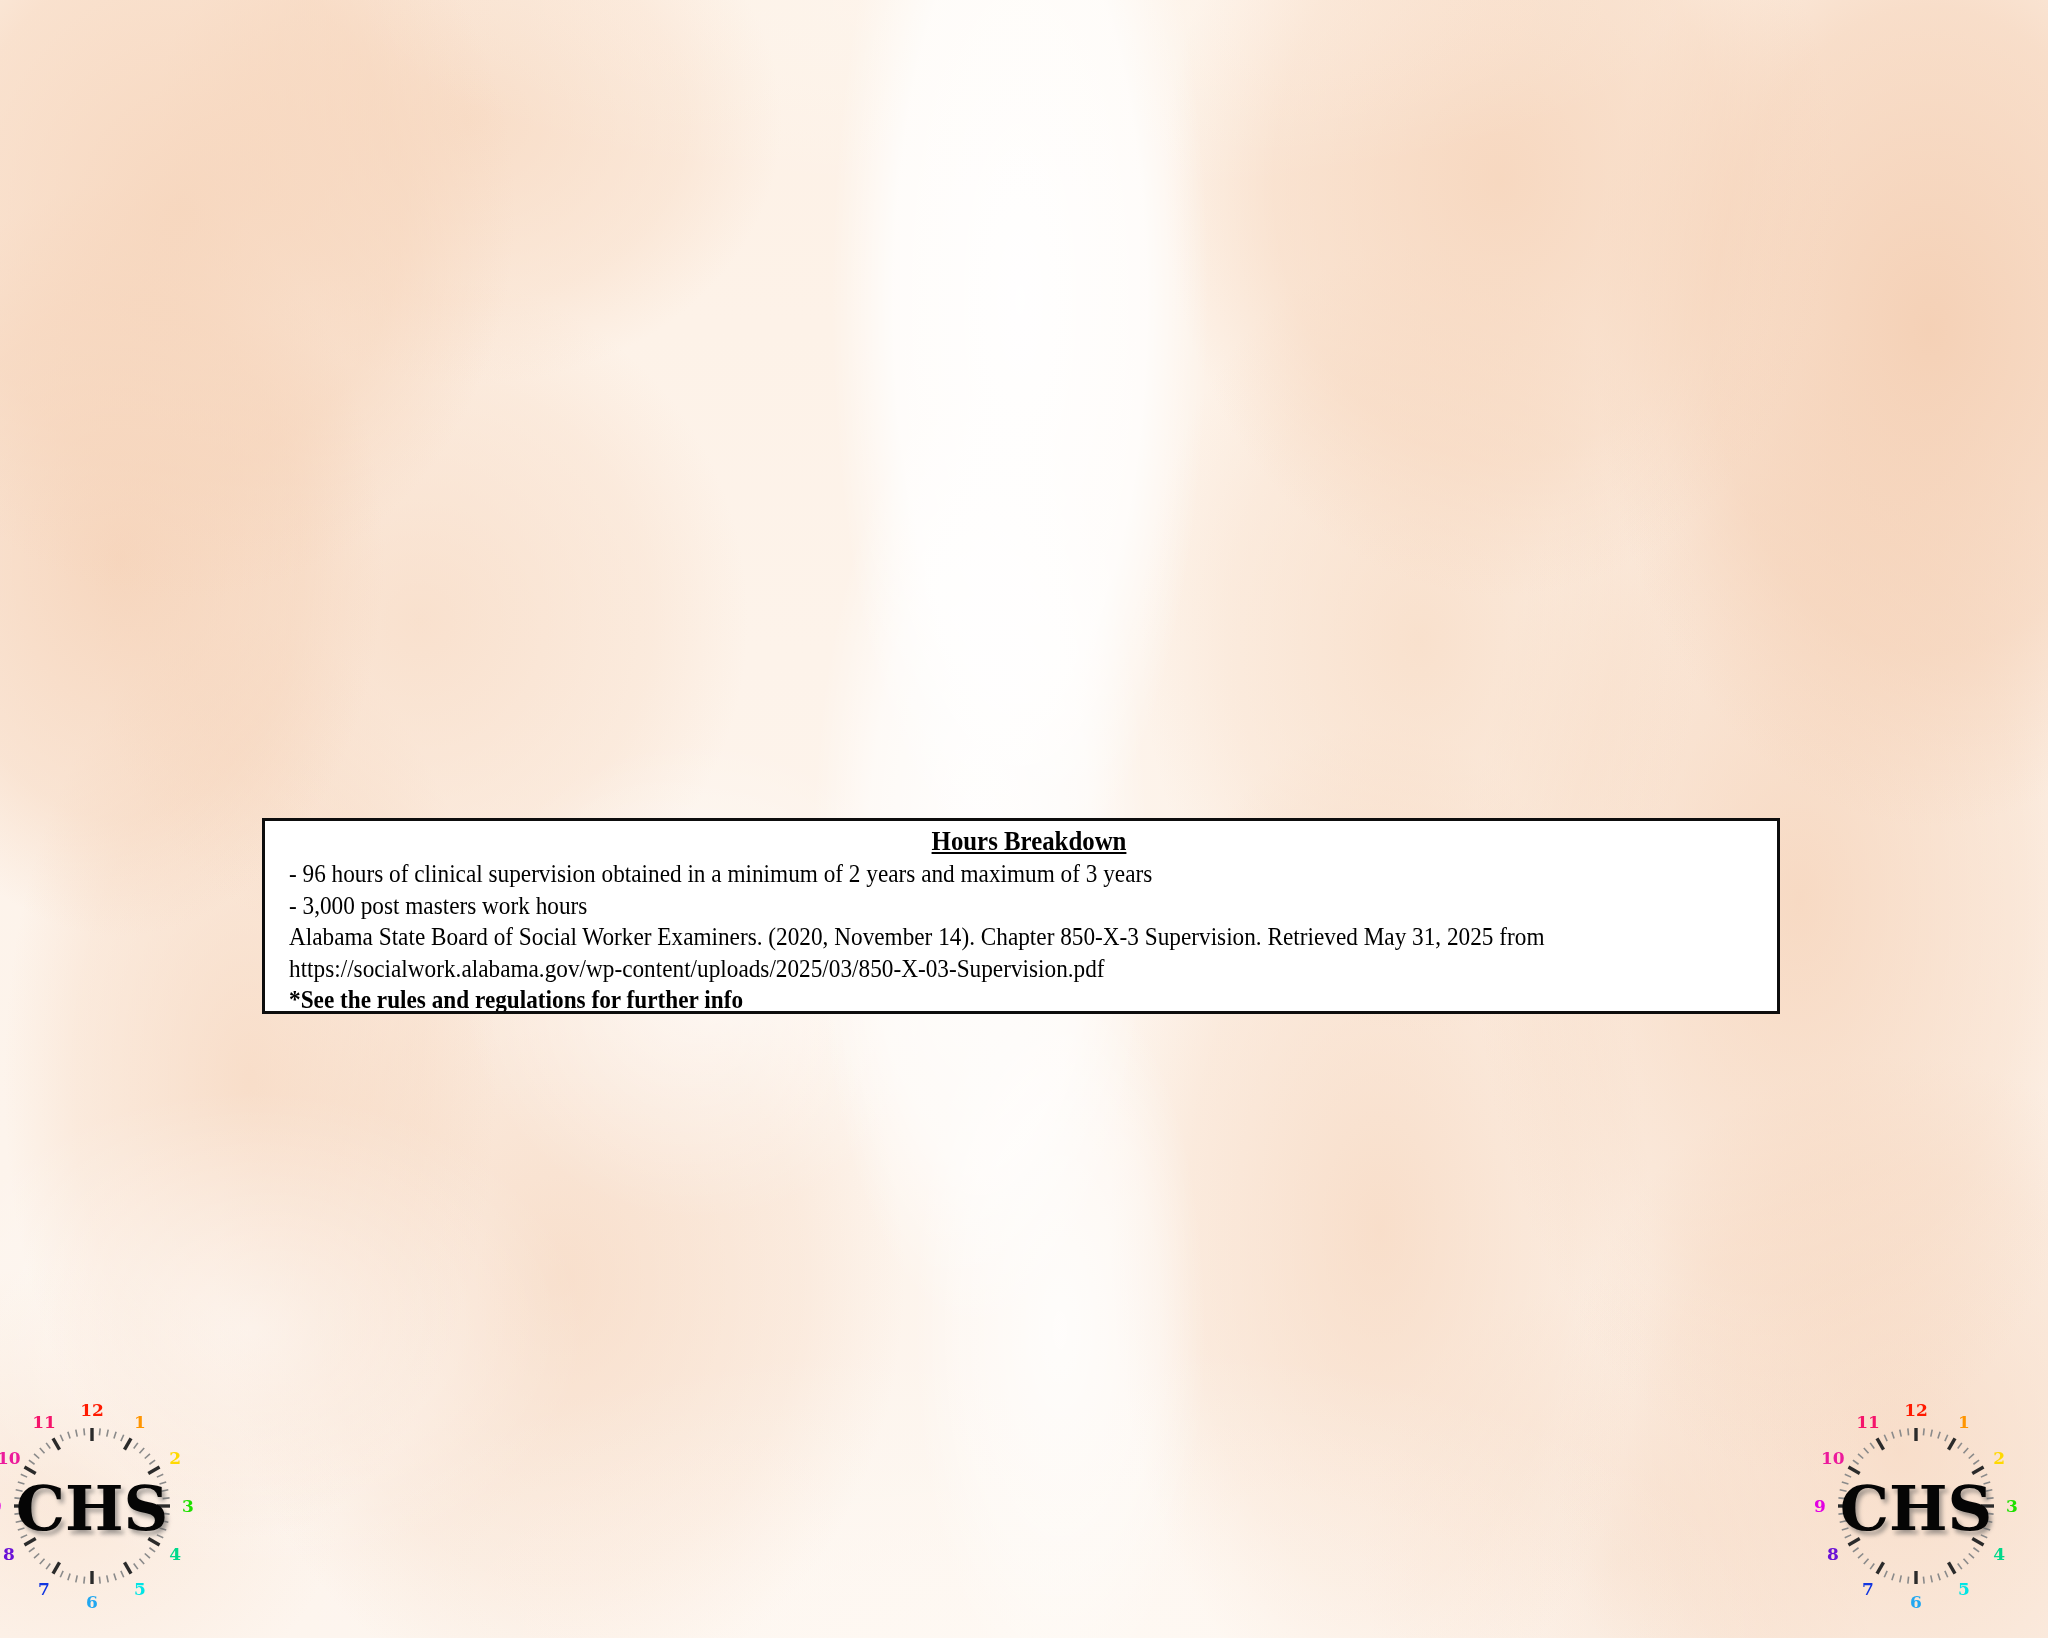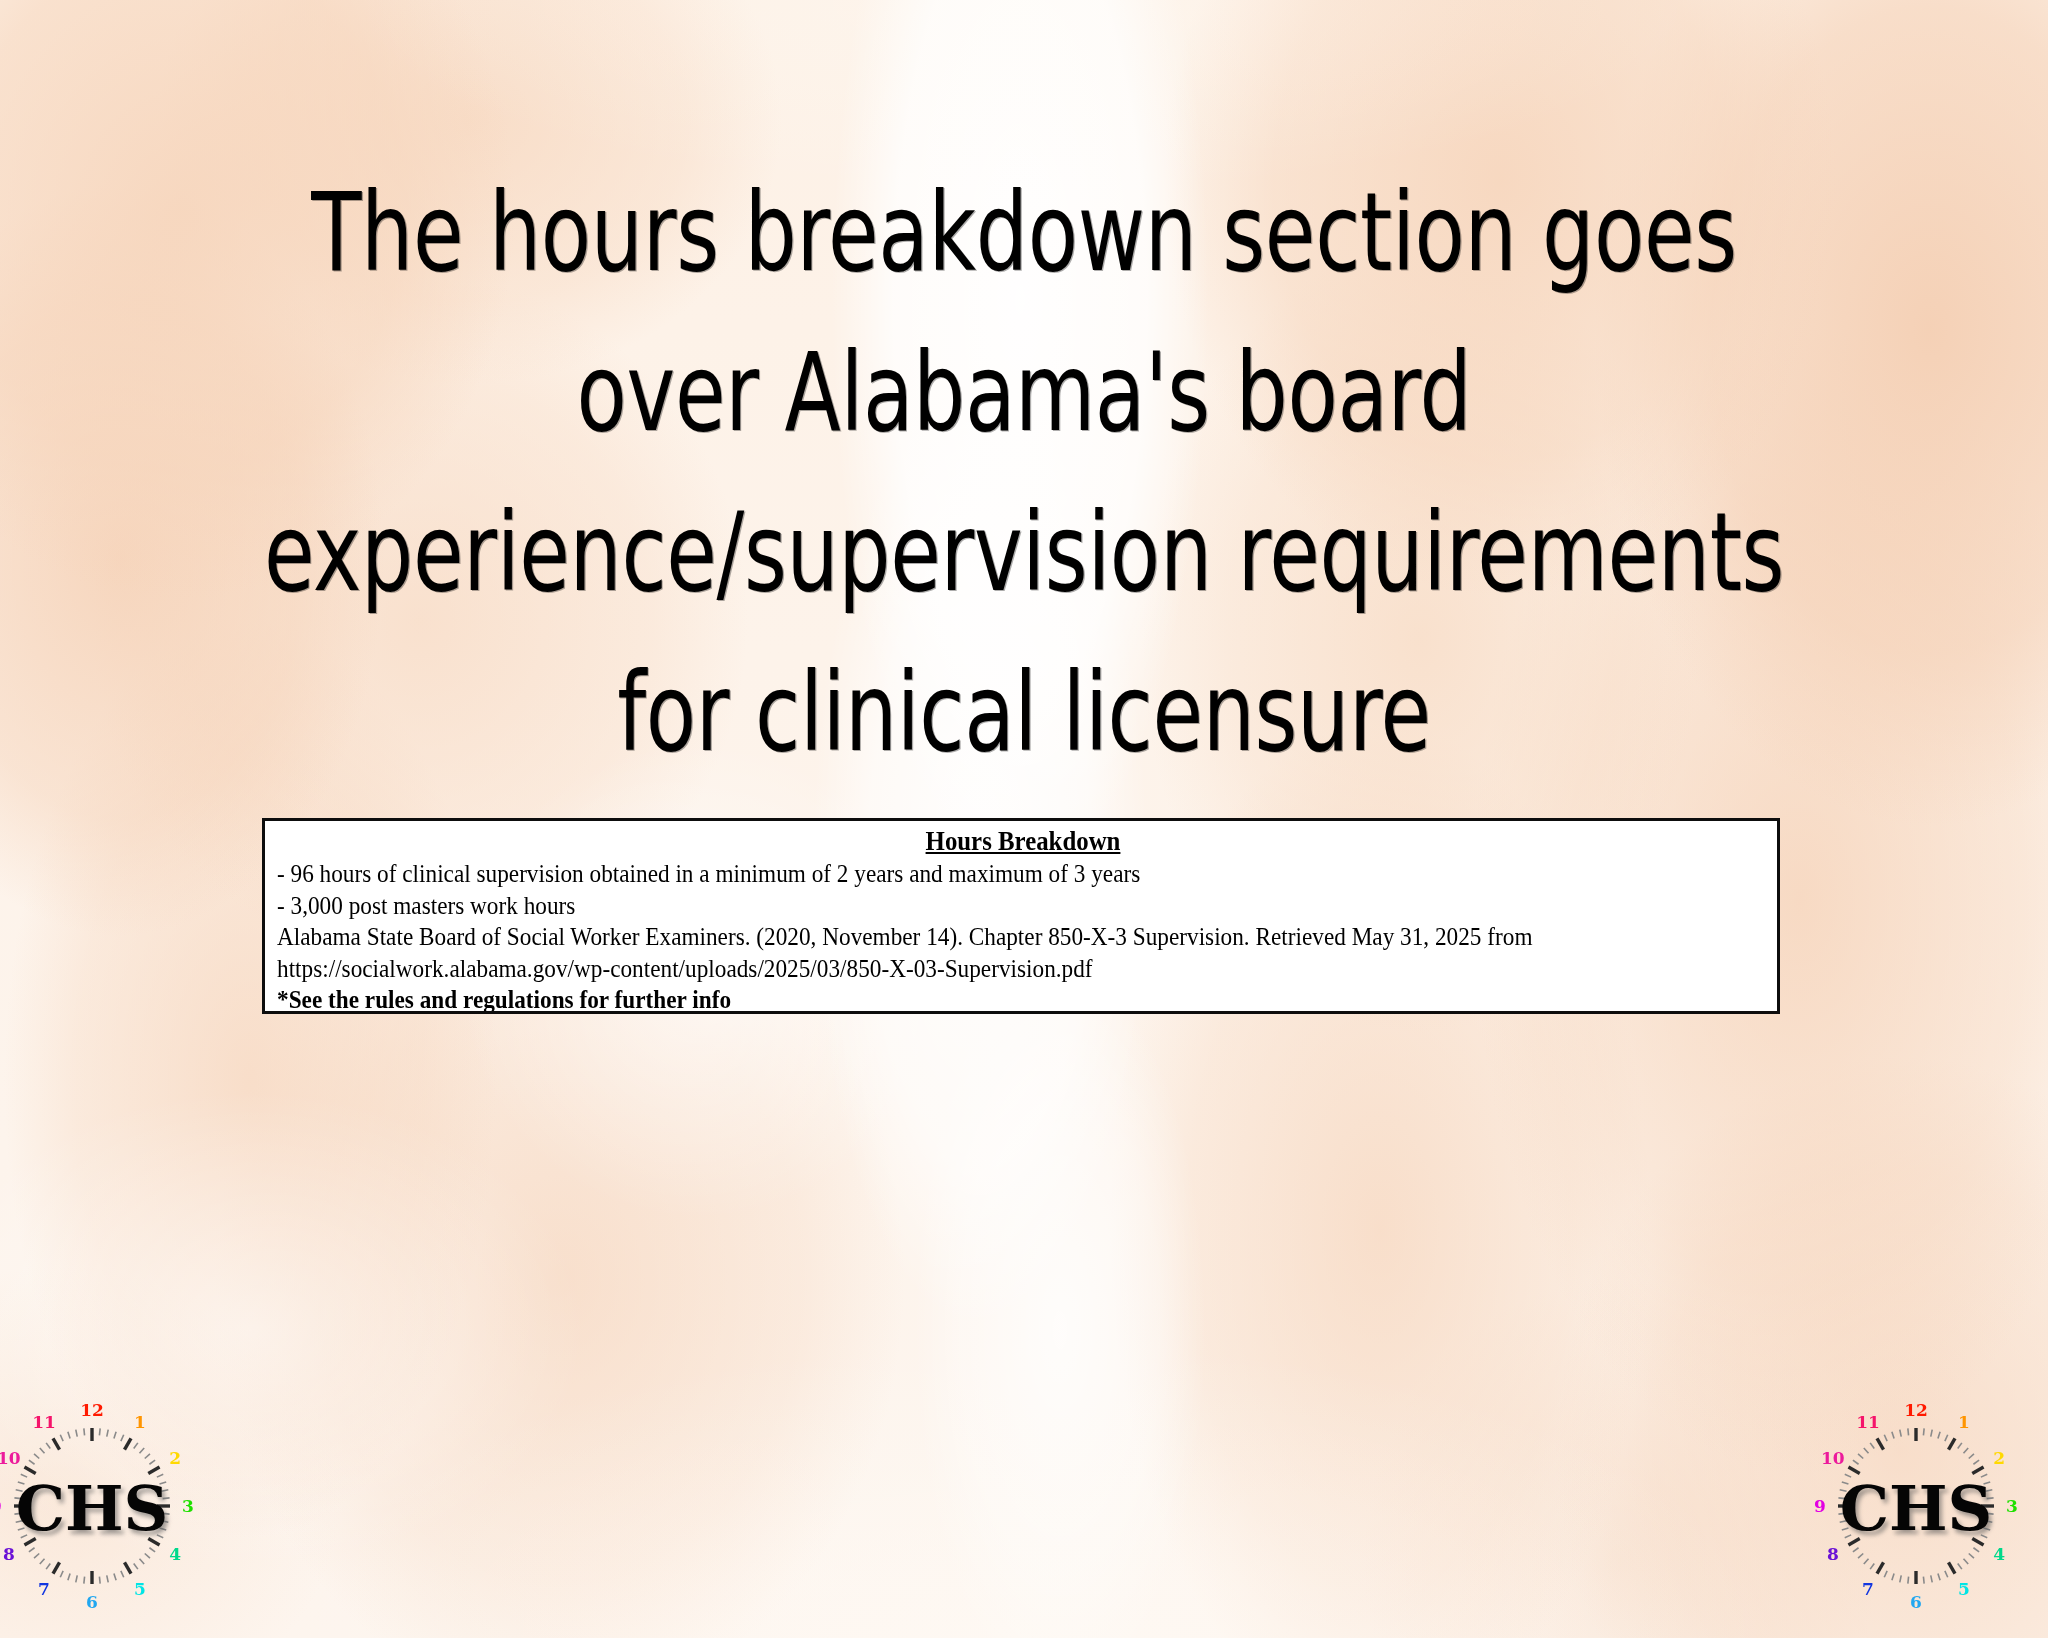--- a/index.html
+++ b/index.html
@@ -98,21 +98,21 @@
   #hours-box {
     position: absolute;
     left: 262px;
     top: 818px;
     width: 1518px;
     height: 196px;
     box-sizing: border-box;
     background: #ffffff;
     border: 3px solid #0d0d0d;
     z-index: 6;
-    padding: 4px 8px 0 12px;
+    padding: 4px 8px 0 24px;
     overflow: hidden;
   }
   #hours-heading {
     font-family: "Liberation Serif", "DejaVu Serif", serif;
     font-weight: bold;
     font-size: 27px;
     line-height: 33px;
     text-align: center;
     text-decoration: underline;
     color: #000;
@@ -151,26 +151,20 @@
 <body>
 
 <div id="slide">
 
   <div class="bg-layer" id="bg-base"></div>
   <div class="bg-layer" id="bg-blobs-left"></div>
   <div class="bg-layer" id="bg-blobs-right"></div>
   <div class="bg-layer" id="bg-white-channel"></div>
   <div class="bg-layer" id="bg-veil"></div>
 
-  <div id="title-block">
-    <div class="title-line nosel">The hours breakdown section goes</div>
-    <div class="title-line nosel">over Alabama's board</div>
-    <div class="title-line nosel">experience/supervision requirements</div>
-    <div class="title-line nosel">for clinical licensure</div>
-  </div>
 
   <div id="hours-box">
     <div id="hours-heading">Hours Breakdown</div>
     <div class="hours-line">- 96 hours of clinical supervision obtained in a minimum of 2 years and maximum of 3 years</div>
     <div class="hours-line">- 3,000 post masters work hours</div>
     <div class="hours-line">Alabama State Board of Social Worker Examiners. (2020, November 14). Chapter 850-X-3 Supervision. Retrieved May 31, 2025 from</div>
     <div class="hours-line">https://socialwork.alabama.gov/wp-content/uploads/2025/03/850-X-03-Supervision.pdf</div>
     <div class="hours-line bold">*See the rules and regulations for further info</div>
   </div>
 

